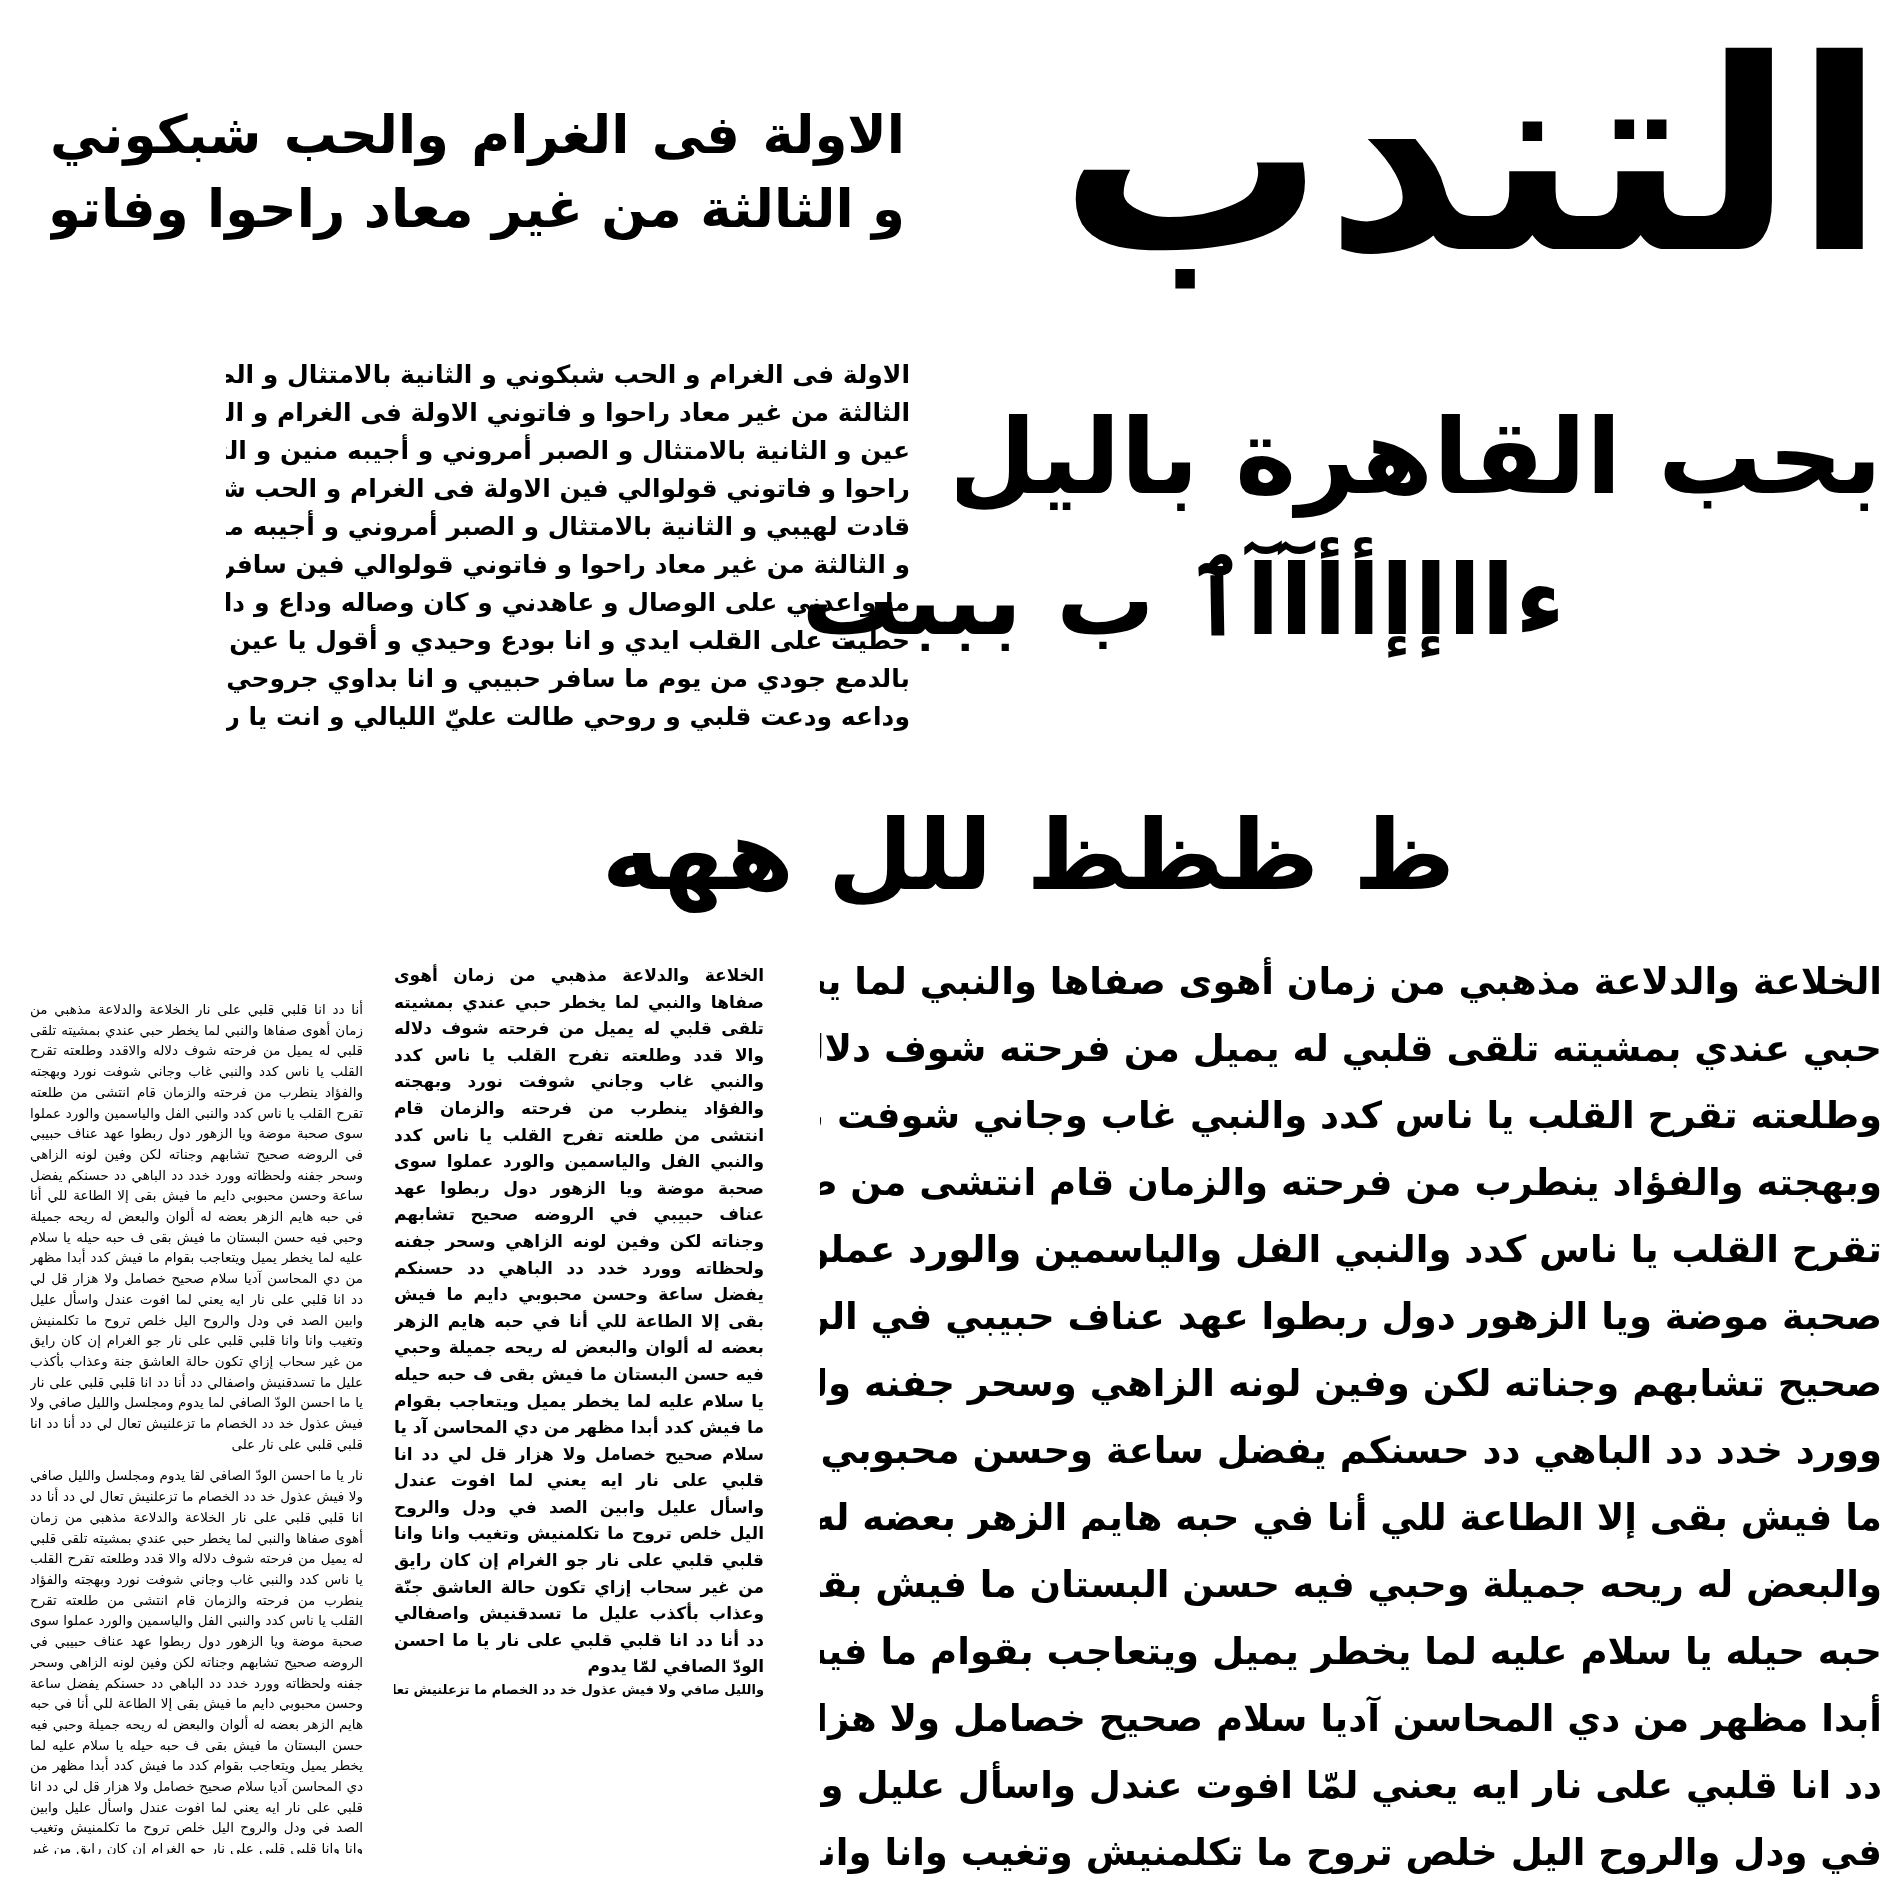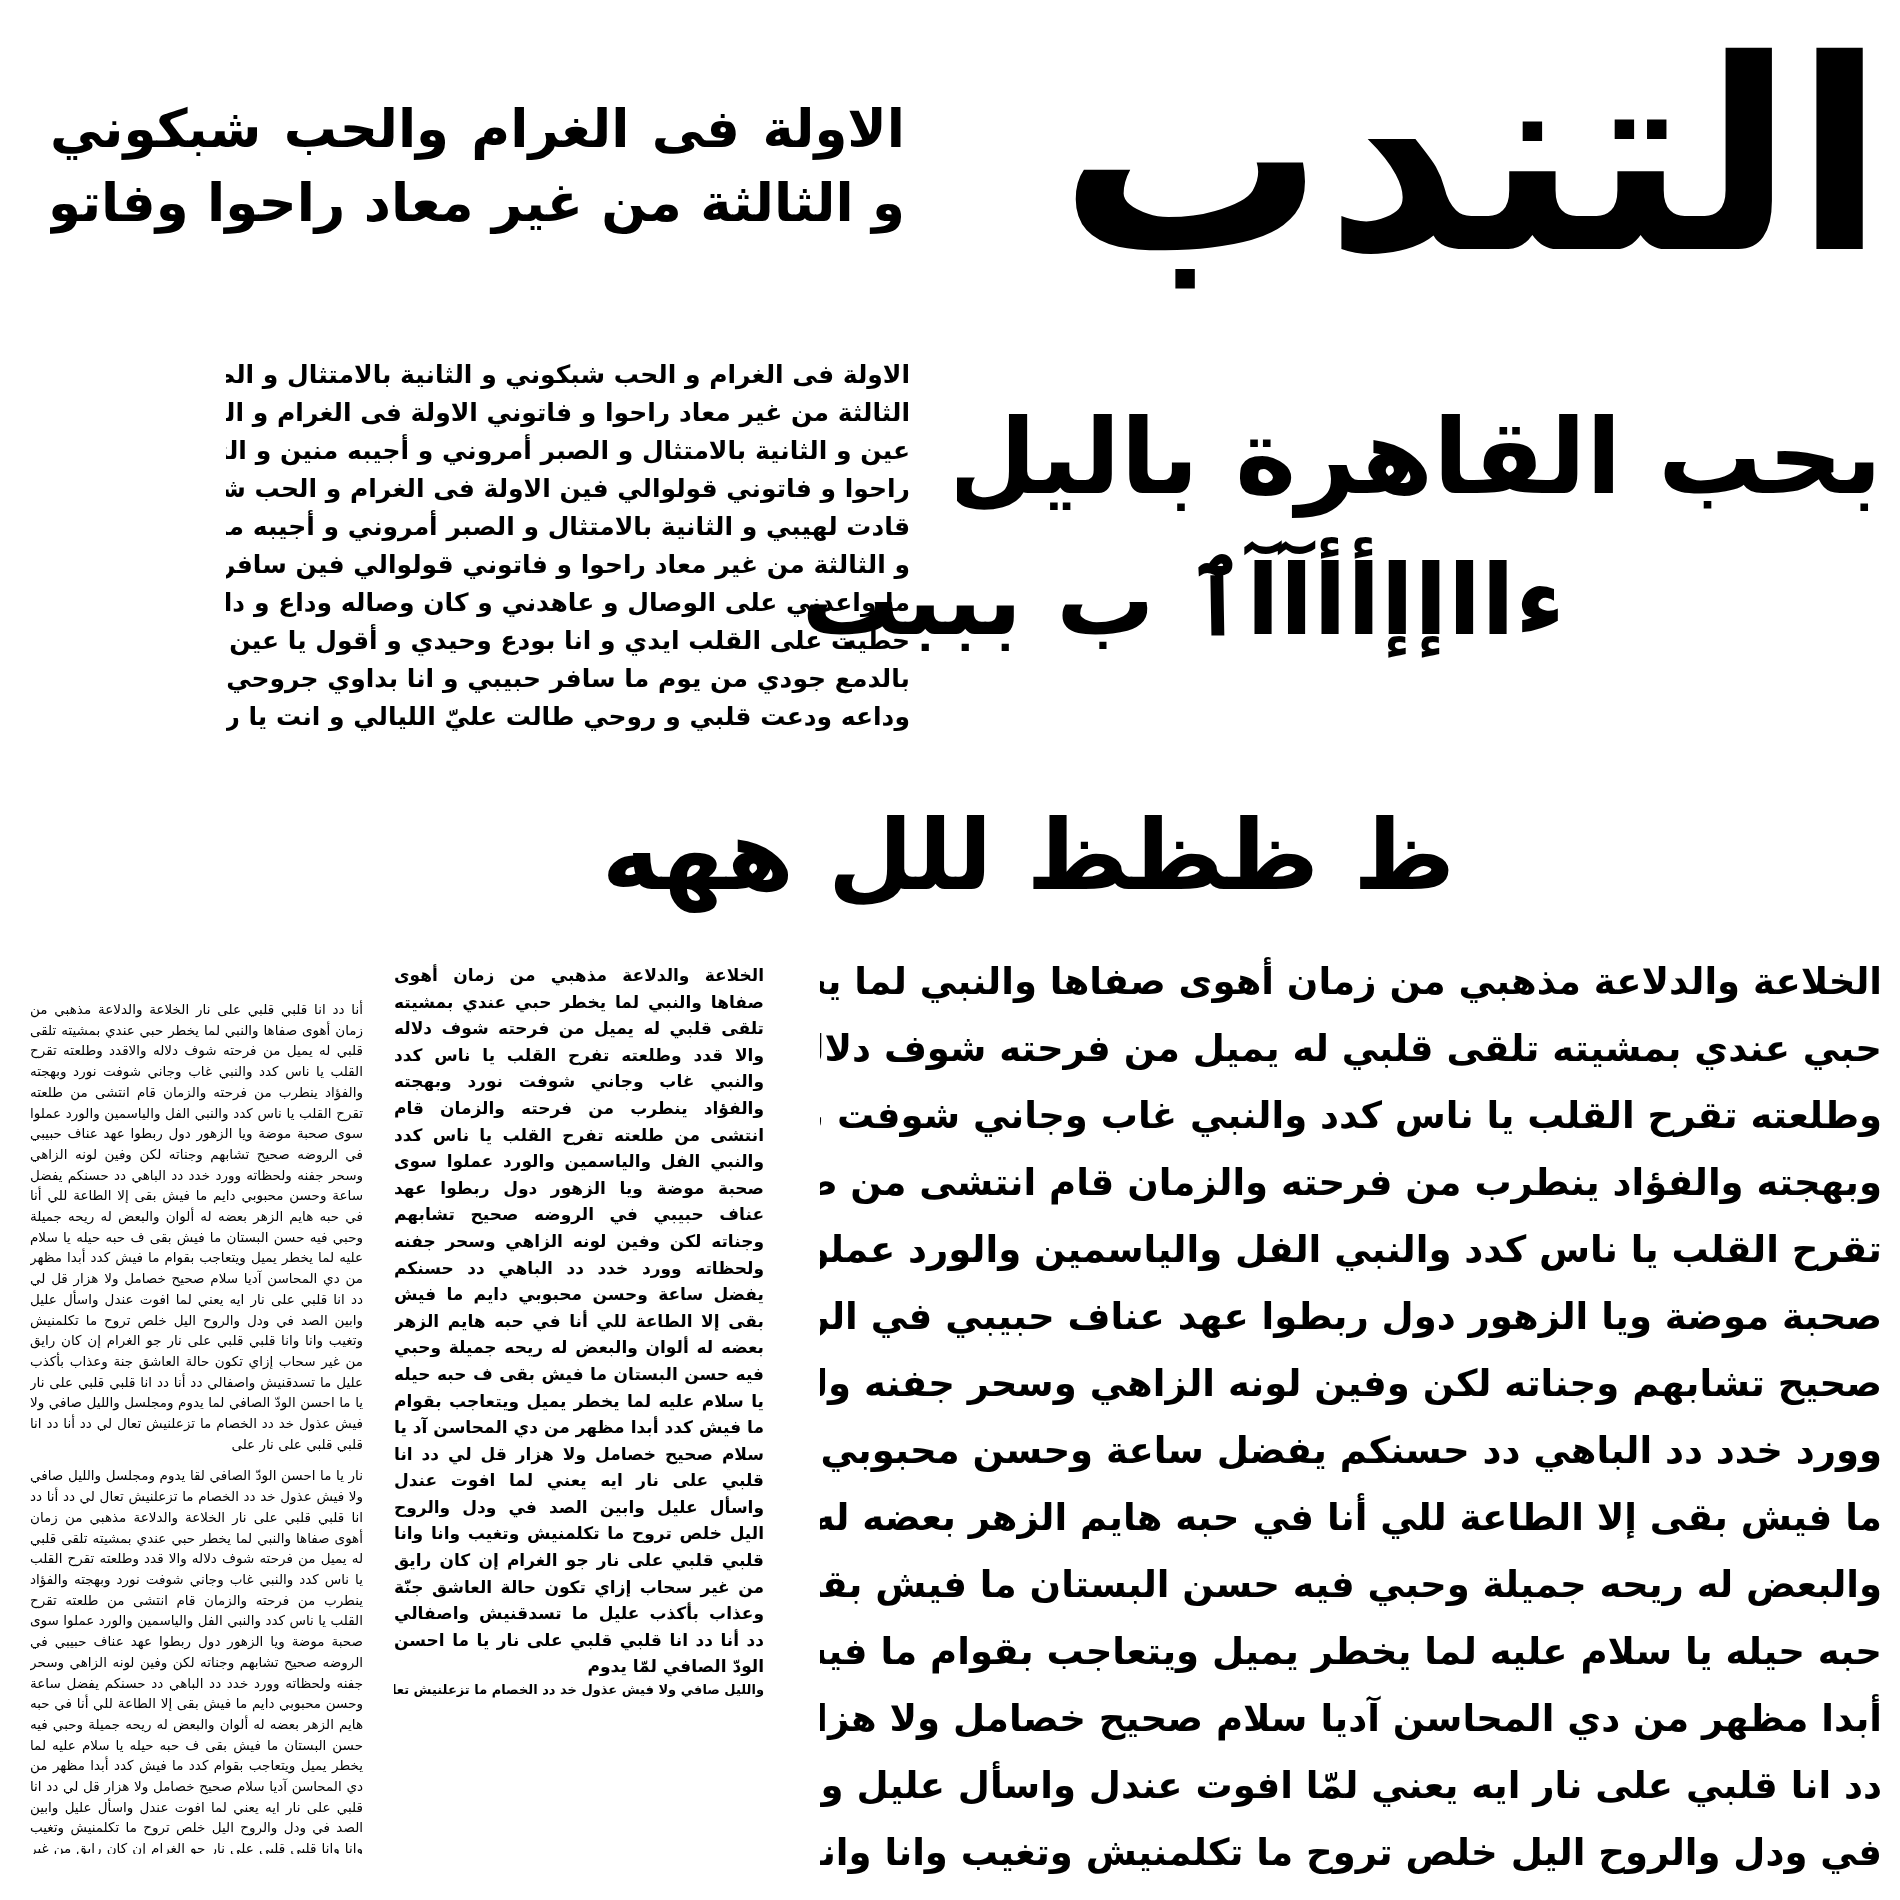--- a/index.html
+++ b/index.html
@@ -46,21 +46,21 @@
   }
   .right-para .line{
     font-size:37px;line-height:67px;
     font-weight:bold;
     text-align:right;text-align-last:justify;
     white-space:nowrap;overflow:hidden;
   }
 
   
   .headline{
-    top:92px;right:995px;width:855px;height:235px;
+    top:98px;right:995px;width:855px;height:235px;
     overflow:hidden;
   }
   .headline .line{
     font-size:53px;line-height:74px;
     font-weight:bold;
     text-align:right;text-align-last:justify;
     white-space:nowrap;overflow:hidden;
   }
 
   

